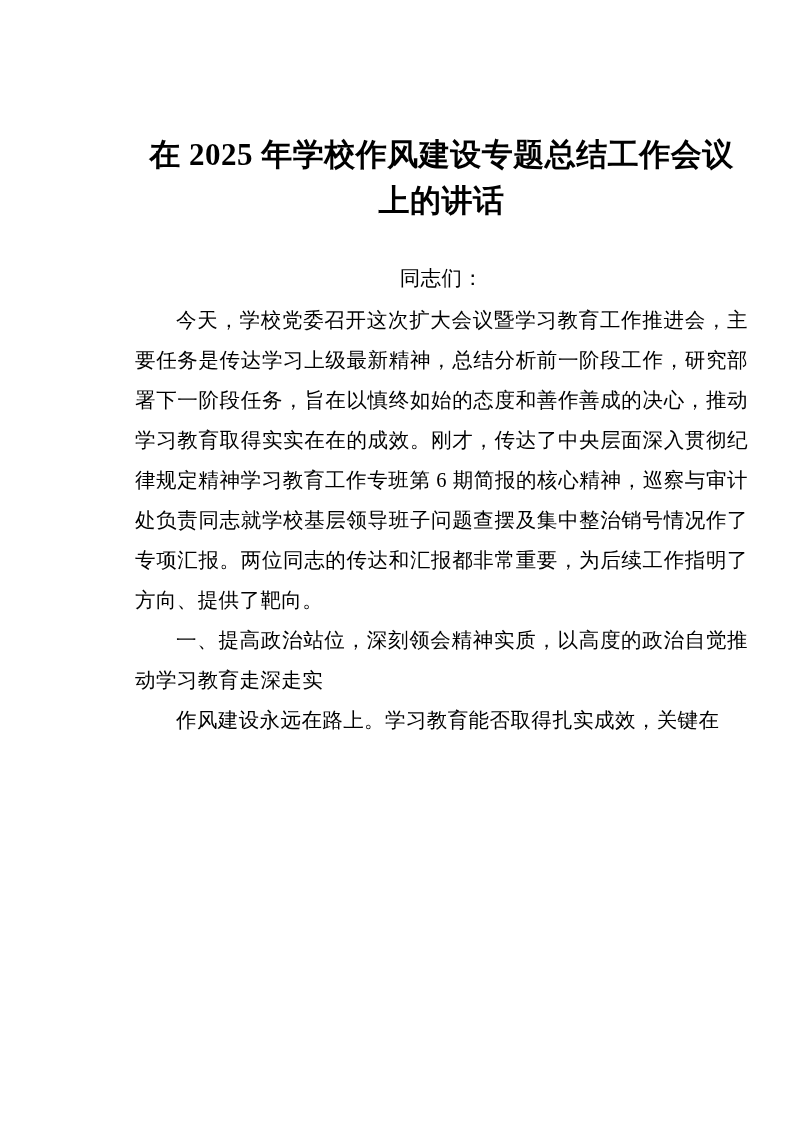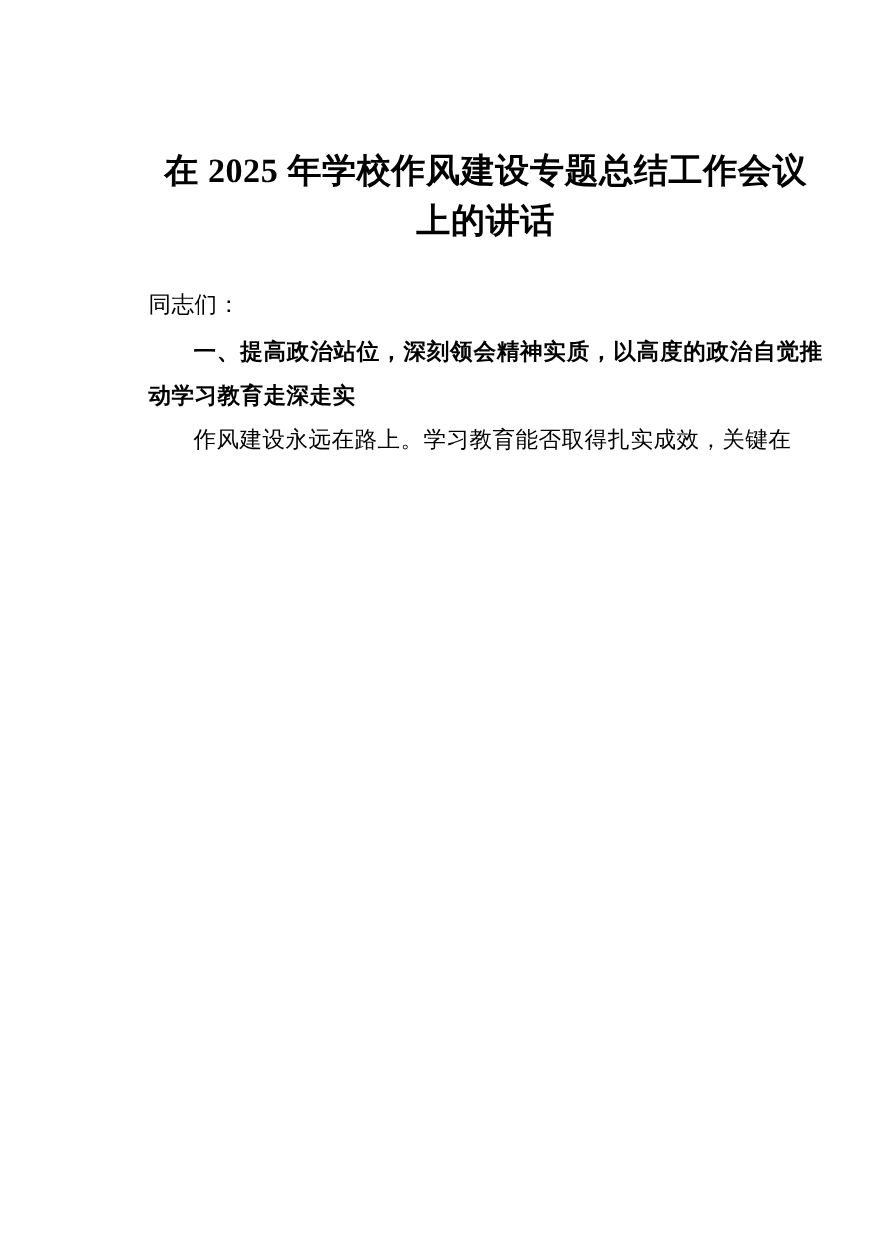--- a/index.html
+++ b/index.html
@@ -30,49 +30,51 @@
     text-align: center;
     letter-spacing: 0.5px;
     margin: 0 0 34px 0;
     padding: 0 10px;
   }
   .salutation {
     font-size: 20.5px;
     line-height: 40px;
     margin: 0 0 2px 0;
     letter-spacing: 0.4px;
+    text-align: center;
   }
   p.body-para {
     font-size: 20.5px;
     line-height: 40px;
     margin: 0;
     text-indent: 2em;
     text-align: justify;
     text-justify: inter-ideograph;
     letter-spacing: 0.4px;
   }
   p.heading-para {
     font-size: 20.5px;
     line-height: 40px;
     margin: 0;
     text-indent: 2em;
     text-align: justify;
     text-justify: inter-ideograph;
     letter-spacing: 0.4px;
-    font-weight: bold;
+    font-weight: normal;
   }
 </style>
 </head>
 <body>
 
 <div class="page">
 
   <h1 class="doc-title">在 2025 年学校作风建设专题总结工作会议上的讲话</h1>
 
   <div class="salutation">同志们：</div>
 
+  <p class="body-para">今天，学校党委召开这次扩大会议暨学习教育工作推进会，主要任务是传达学习上级最新精神，总结分析前一阶段工作，研究部署下一阶段任务，旨在以慎终如始的态度和善作善成的决心，推动学习教育取得实实在在的成效。刚才，传达了中央层面深入贯彻纪律规定精神学习教育工作专班第 6 期简报的核心精神，巡察与审计处负责同志就学校基层领导班子问题查摆及集中整治销号情况作了专项汇报。两位同志的传达和汇报都非常重要，为后续工作指明了方向、提供了靶向。</p>
 
 
   <p class="heading-para">一、提高政治站位，深刻领会精神实质，以高度的政治自觉推动学习教育走深走实</p>
 
   <p class="body-para">作风建设永远在路上。学习教育能否取得扎实成效，关键在</p>
 
 </div>
 
 </body></html>

